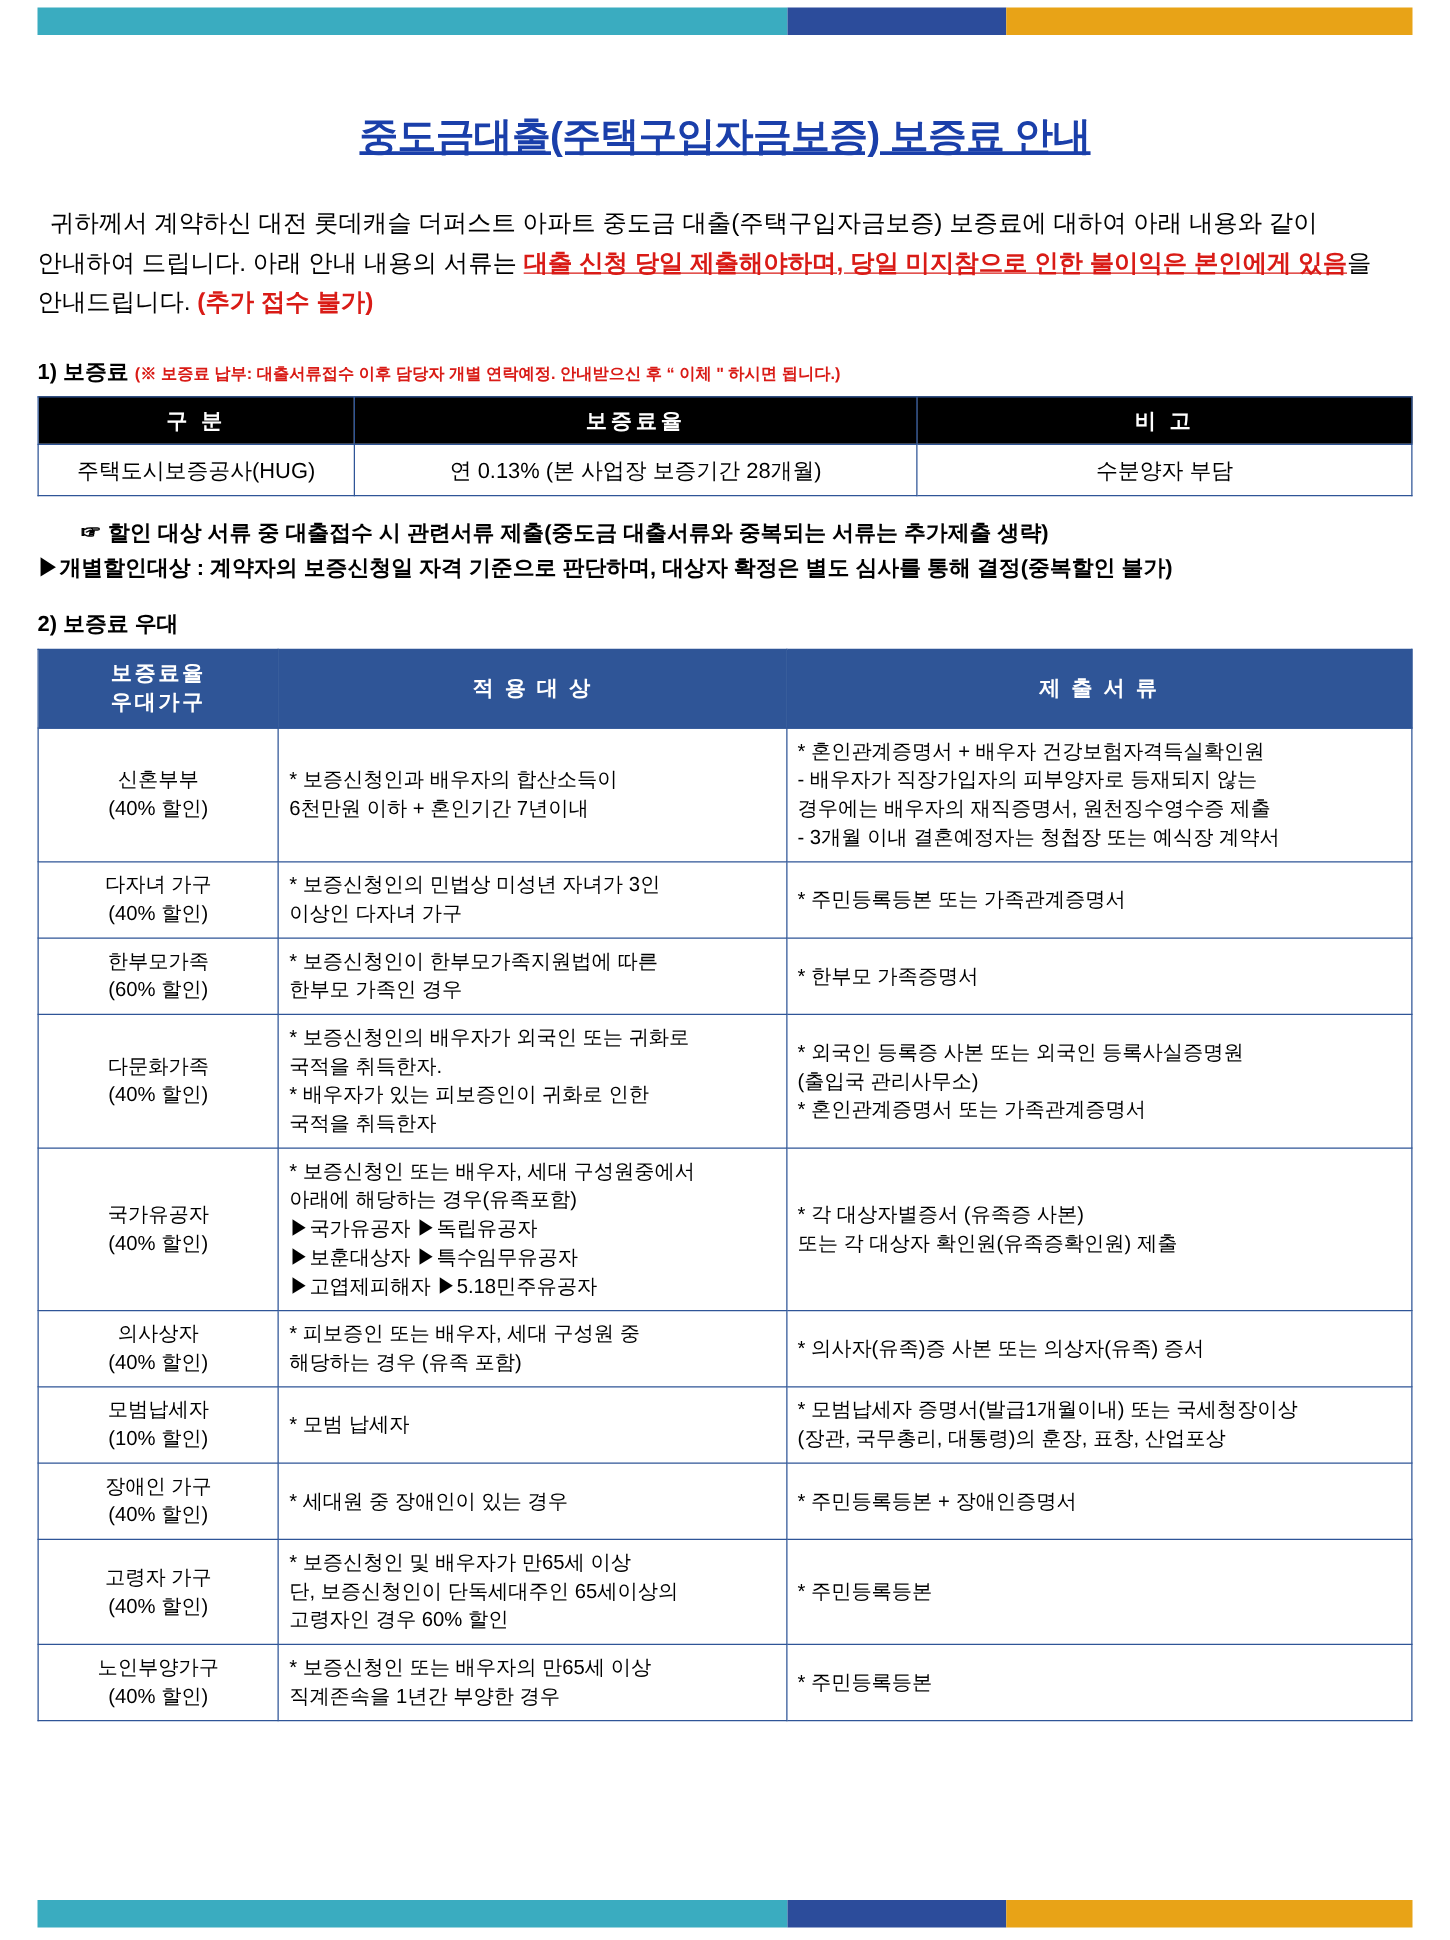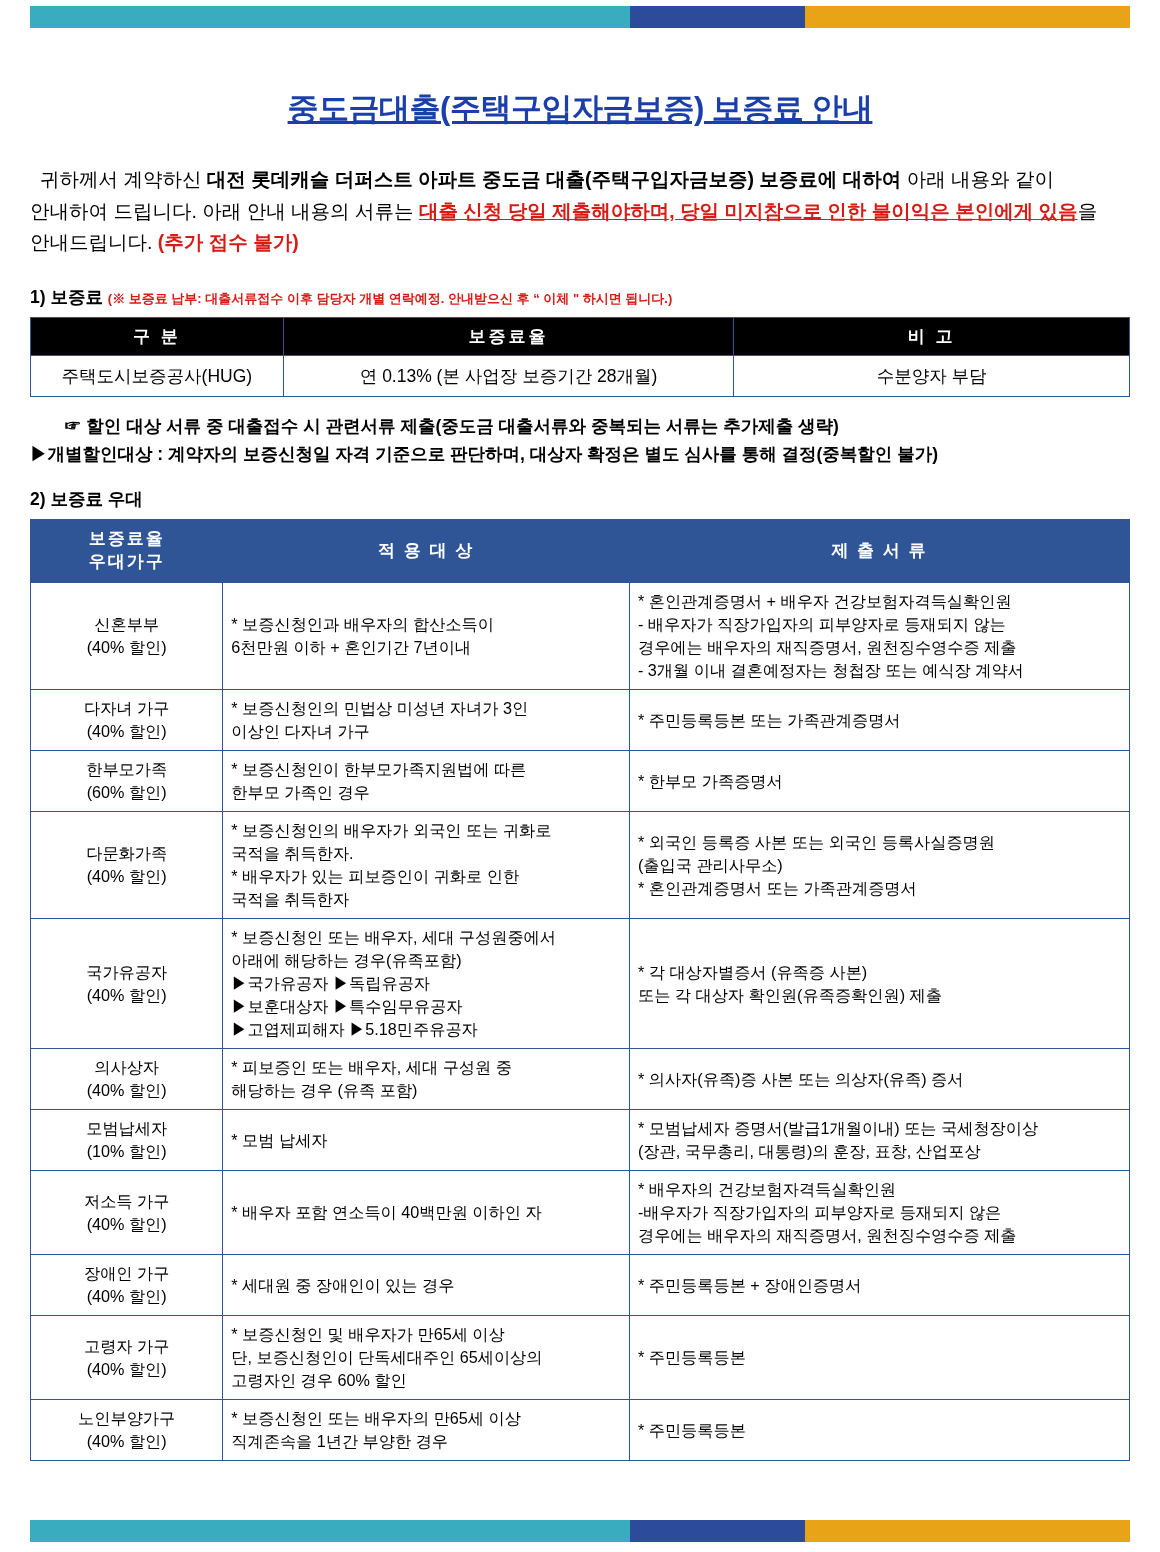--- a/index.html
+++ b/index.html
@@ -52,21 +52,21 @@
     letter-spacing: -0.5px;
   }
 
   p.intro {
     font-size: 19.5px;
     line-height: 1.62;
     margin: 0 0 26px 0;
     text-indent: 10px;
     word-break: keep-all;
   }
-  .b { font-weight: bold; margin-top: 13px; }
+  .b { font-weight: normal; margin-top: 13px; }
   .red { color: #d91b16; font-weight: bold; }
   .red-u { color: #d91b16; font-weight: bold; text-decoration: underline; }
 
   .sec-head {
     font-size: 17.5px;
     font-weight: bold;
     margin: 0 0 8px 0;
   }
   .sec-head .note {
     color: #d91b16;
@@ -267,28 +267,20 @@
           <td class="docs">* 의사자(유족)증 사본 또는 의상자(유족) 증서</td>
         </tr>
         <tr>
           <td class="cat">모범납세자
 (10% 할인)</td>
           <td class="target">* 모범 납세자</td>
           <td class="docs">* 모범납세자 증명서(발급1개월이내) 또는 국세청장이상
    (장관, 국무총리, 대통령)의 훈장, 표창, 산업포상</td>
         </tr>
         <tr>
-          <td class="cat">저소득 가구
-(40% 할인)</td>
-          <td class="target">* 배우자 포함 연소득이 40백만원 이하인 자</td>
-          <td class="docs">* 배우자의 건강보험자격득실확인원
-  -배우자가 직장가입자의 피부양자로 등재되지 않은
-     경우에는 배우자의 재직증명서, 원천징수영수증 제출</td>
-        </tr>
-        <tr>
           <td class="cat">장애인 가구
 (40% 할인)</td>
           <td class="target">* 세대원 중 장애인이 있는 경우</td>
           <td class="docs">* 주민등록등본 + 장애인증명서</td>
         </tr>
         <tr>
           <td class="cat">고령자 가구
 (40% 할인)</td>
           <td class="target">* 보증신청인 및 배우자가 만65세 이상
    단, 보증신청인이 단독세대주인 65세이상의

